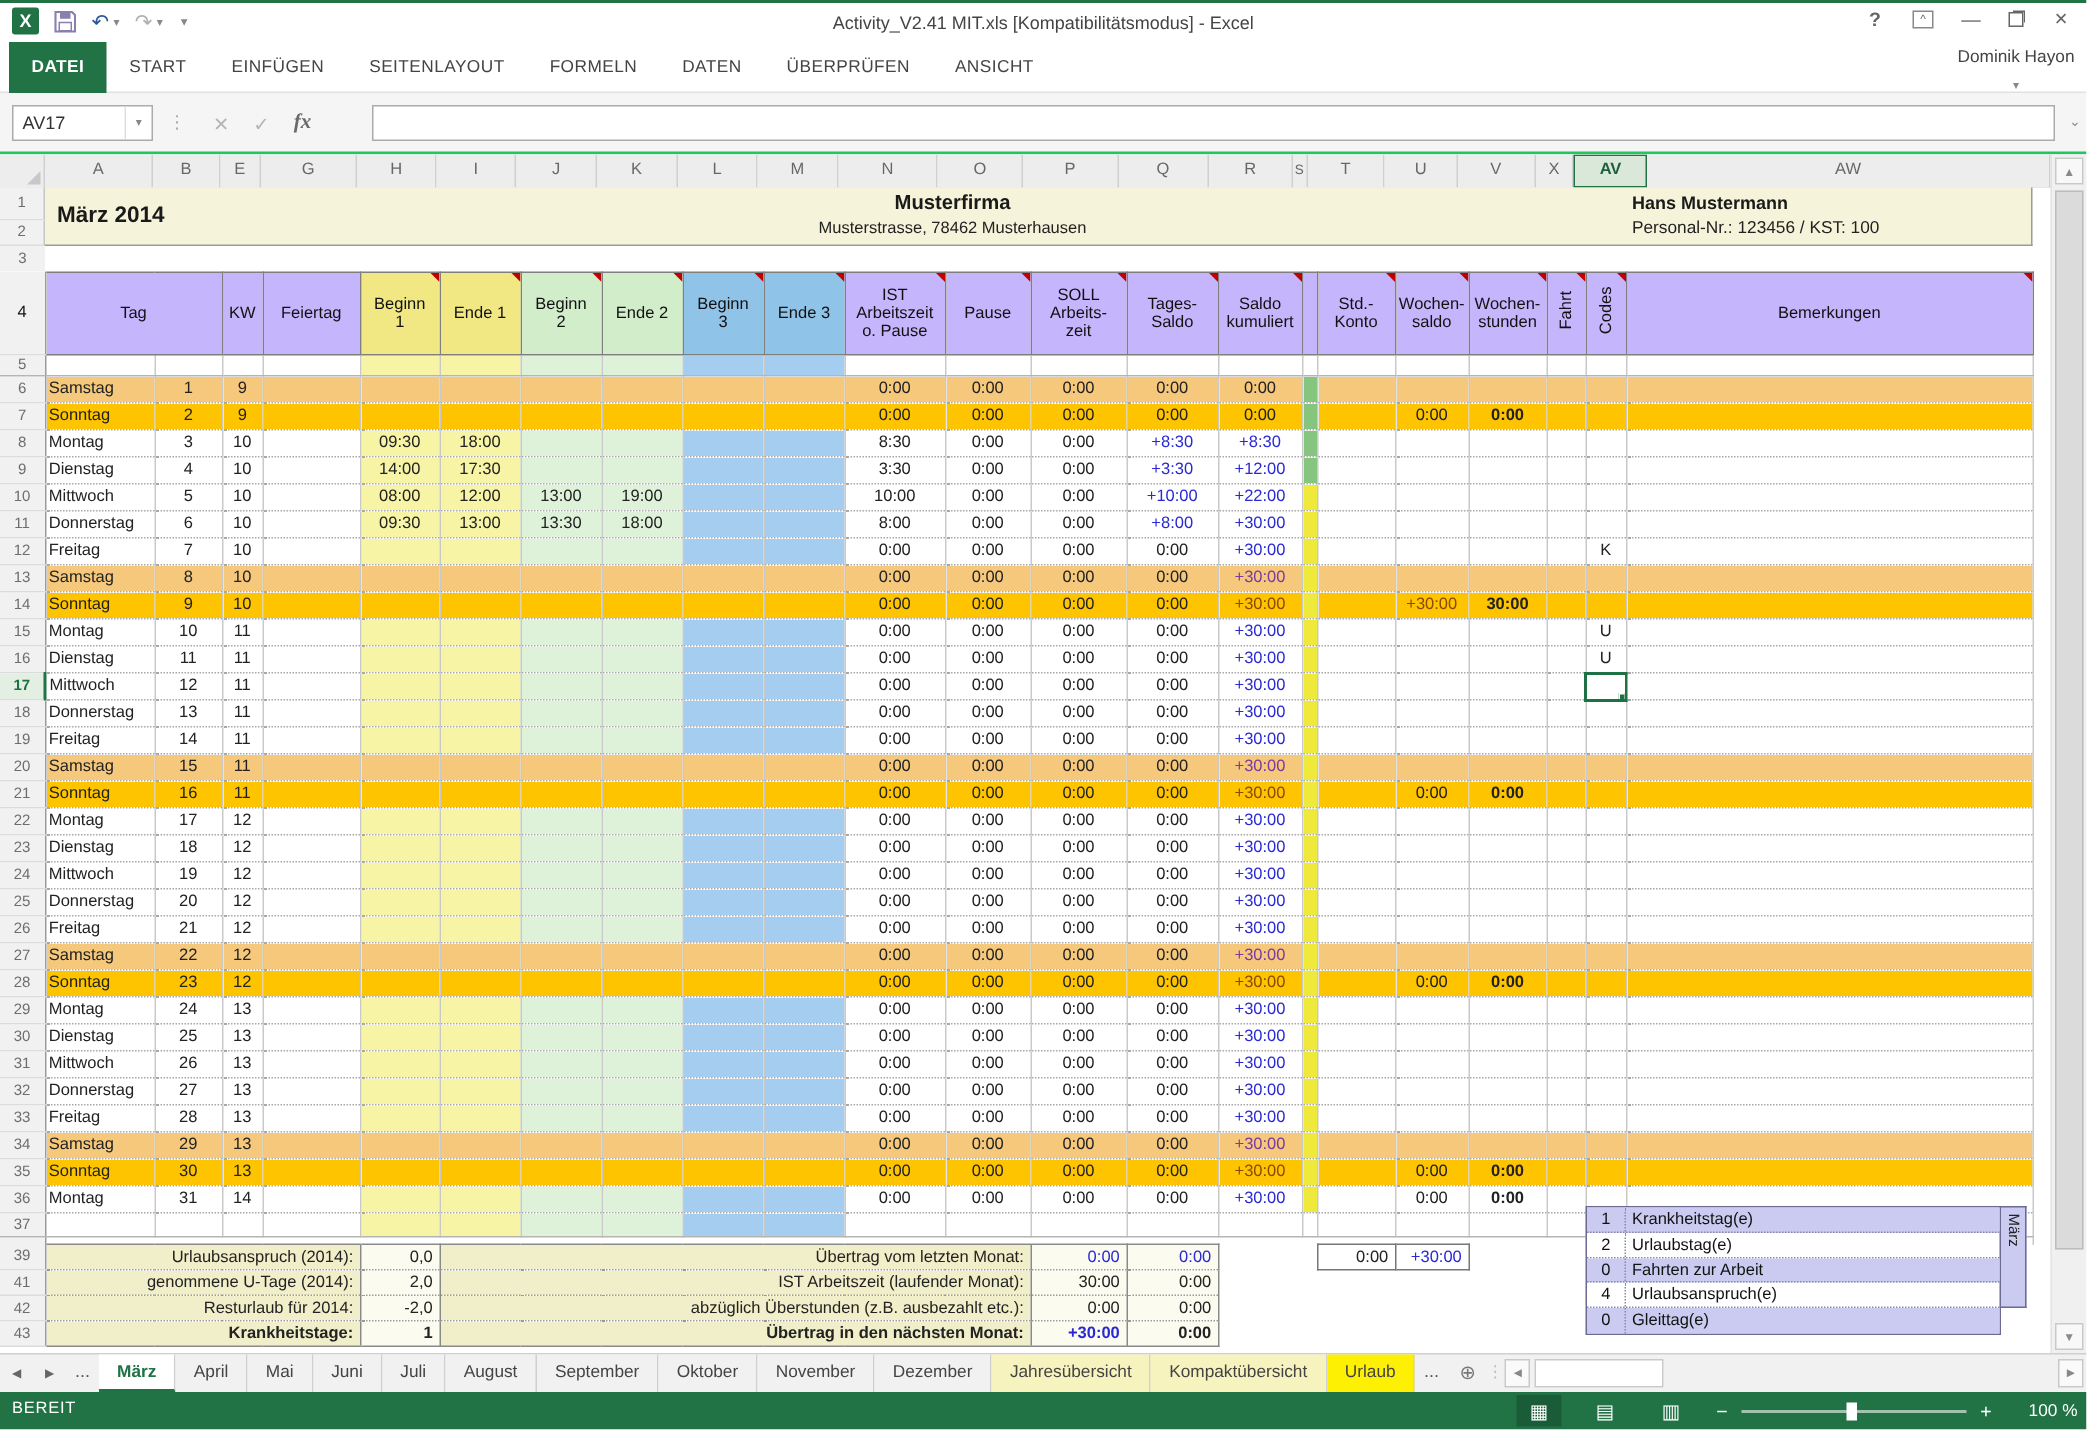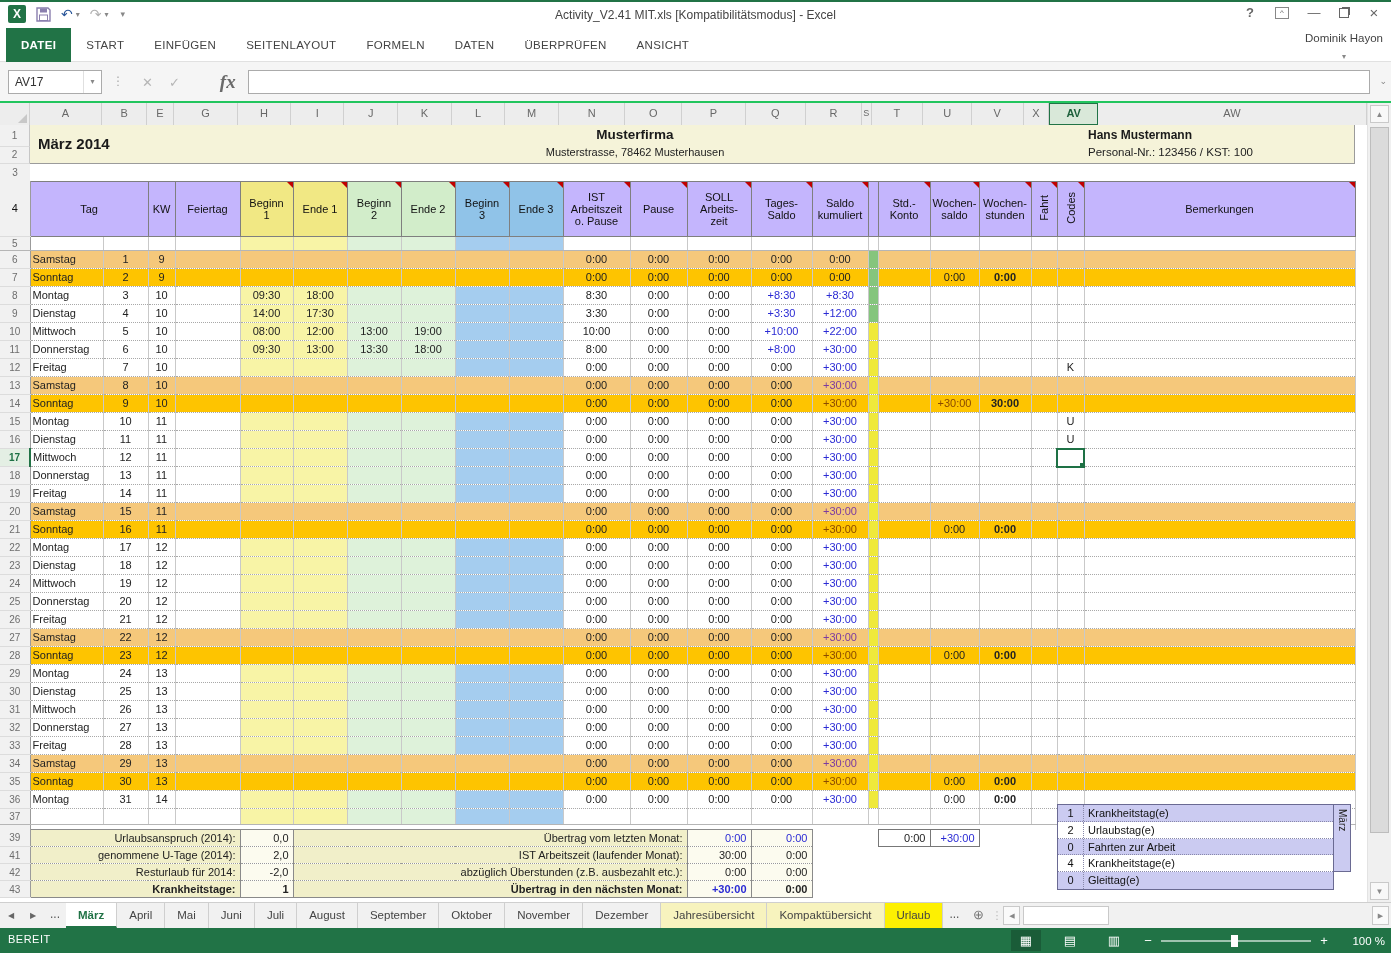--- a/index.html
+++ b/index.html
@@ -32,21 +32,21 @@
   .avatar::before { content:""; position:absolute; left:8px; top:4px; width:10px; height:10px; border-radius:50%; background:#b3b3b3; }
   .avatar::after { content:""; position:absolute; left:4px; top:15px; width:18px; height:12px; border-radius:8px 8px 0 0; background:#b3b3b3; }
 
   
   #fbar { position:absolute; left:0; top:62px; width:1391px; height:41px; background:#f5f5f5; border-bottom:2px solid #22c55e; }
   .namebox { position:absolute; left:8px; top:8px; width:94px; height:24px; background:#fff; border:1px solid #ababab; font-size:12px; color:#333; line-height:22px; padding-left:6px; }
   .nb-caret { position:absolute; right:0; top:0; width:18px; height:22px; border-left:1px solid #e0e0e0; color:#888; font-size:8px; text-align:center; line-height:22px; }
   .fdots { position:absolute; left:112px; top:12px; color:#aaa; font-size:12px; letter-spacing:1px; }
   .fbtns { position:absolute; left:132px; top:8px; height:24px; display:flex; align-items:center; gap:16px; padding:0 10px; }
   .fbtn { color:#b5b5b5; font-size:13px; }
-  .fx { color:#6a6a6a; font-style:italic; font-family:"Liberation Serif", serif; font-weight:bold; font-size:19px;margin-left:24px; }
+  .fx { color:#6a6a6a; font-style:italic; font-family:"Liberation Serif", serif; font-weight:bold; font-size:14px; }
   .finput { position:absolute; left:248px; top:8px; width:1122px; height:24px; background:#fff; border:1px solid #ababab; }
   .fexpand { position:absolute; right:4px; top:14px; color:#888; font-size:9px; }
 
   
   #sheetwrap { position:absolute; left:0; top:103px; width:1391px; height:799px; background:#fff; overflow:hidden; }
 
   
   #colhead { position:absolute; left:0; top:0; height:22px; display:flex; background:#ededed; border-bottom:1px solid #c6c6c6; width:1367px; }
   .ch { height:22px; border-right:1px solid #d0d0d0; font-size:11px; color:#686868; text-align:center; line-height:21px; background:#ededed; overflow:hidden; }
   .ch.corner { position:relative; background:#ededed; }
@@ -1263,21 +1263,21 @@
     <div class="llab">Urlaubstag(e)</div>
   </div>
 
   <div class="lrow">
     <div class="lnum">0</div>
     <div class="llab">Fahrten zur Arbeit</div>
   </div>
 
   <div class="lrow">
     <div class="lnum">4</div>
-    <div class="llab">Krankheitstage(e)</div>
+    <div class="llab">Urlaubsanspruch(e)</div>
   </div>
 
   <div class="lrow">
     <div class="lnum">0</div>
     <div class="llab">Gleittag(e)</div>
   </div>
 </div>
     <div id="maerzstrip"><span>März</span></div>
   </div>
 

